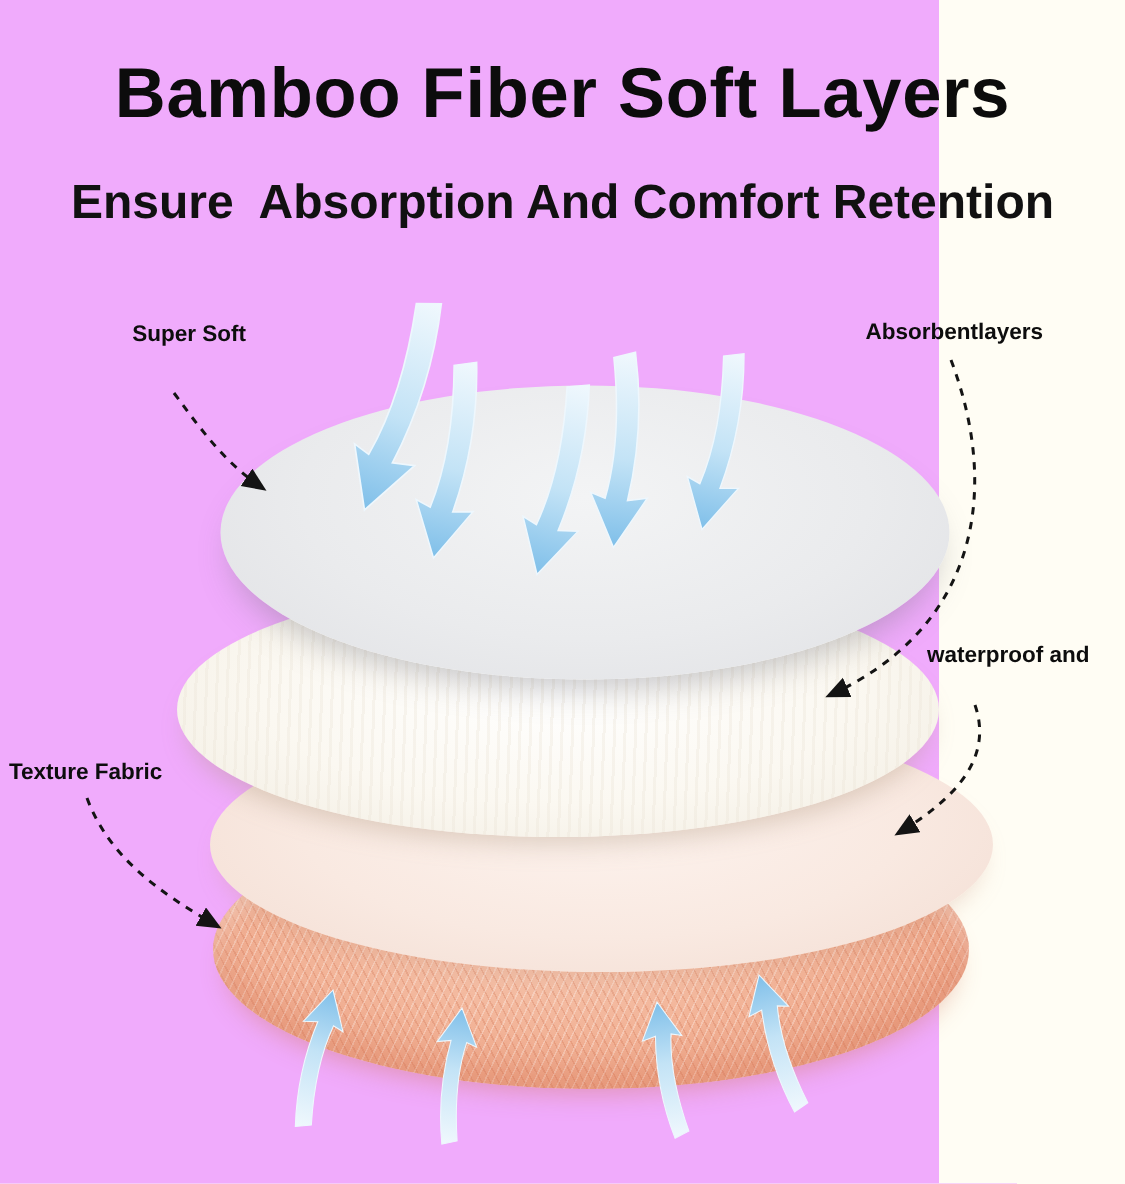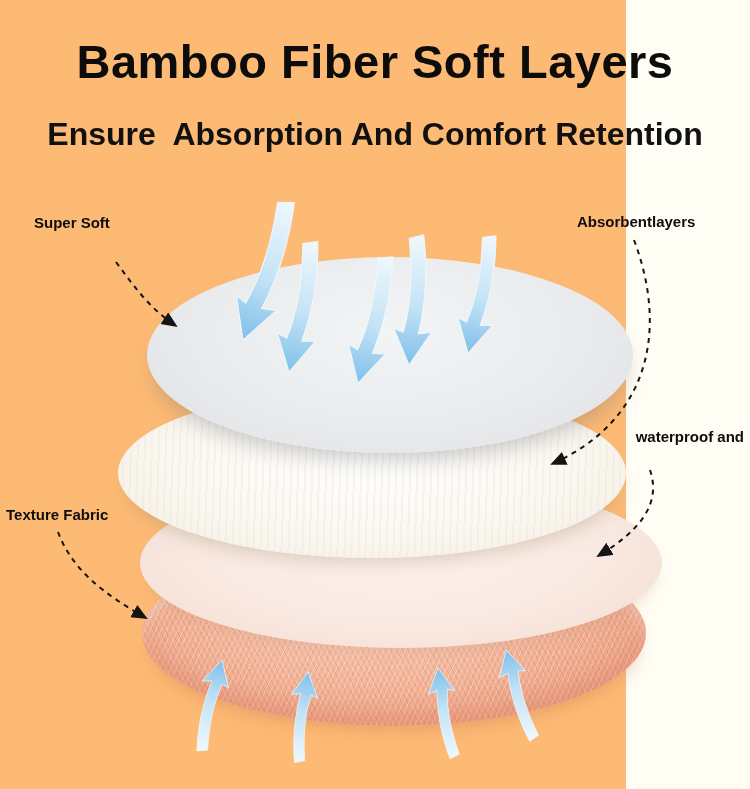--- a/index.html
+++ b/index.html
@@ -1,21 +1,21 @@
 <!DOCTYPE html>
 <html><head>
 <meta charset="utf-8">
 <style>
   html,body{margin:0;padding:0;}
   body{
     width:750px;height:789px;overflow:hidden;
     background:#fffdf4;
     font-family:"Liberation Sans",sans-serif;
   }
-  .canvas{position:relative;width:626px;height:789px;background:#fdba74;}
+  .canvas{position:relative;width:626px;height:789px;background:#f0abfc;}
 
   .title{
     position:absolute;top:34px;left:0;width:750px;margin:0;
     text-align:center;font-size:47px;font-weight:800;color:#0c0c0c;
     letter-spacing:.5px;
   }
   .subtitle{
     position:absolute;top:116px;left:0;width:750px;margin:0;
     text-align:center;font-size:32px;font-weight:700;color:#111;
     white-space:pre-wrap;
@@ -47,23 +47,23 @@
       radial-gradient(ellipse at 46% 38%, #f8cfba 0%, #f2b397 48%, #e79374 100%);
     box-shadow:
       inset 0 -12px 20px rgba(214,120,88,0.35),
       inset 0 8px 14px rgba(255,255,255,0.4),
       0 12px 18px -10px rgba(205,115,85,0.45);
   }
 
   .overlay{position:absolute;left:0;top:0;z-index:8;pointer-events:none;}
 
   .lbl{position:absolute;z-index:9;color:#0d0d0d;font-weight:700;font-size:15px;line-height:21px;}
-  .lbl-super-soft{left:34px;top:212px;width:130px;text-align:left;}
+  .lbl-super-soft{left:34px;top:212px;width:130px;text-align:right;}
   .lbl-absorbent{left:577px;top:211px;}
-  .lbl-waterproof{left:618px;top:427px;width:126px;text-align:right;line-height:20px;}
+  .lbl-waterproof{left:618px;top:427px;width:126px;text-align:left;line-height:20px;}
   .lbl-texture{left:6px;top:504px;}
 </style>
 </head>
 <body>
 
 <div class="canvas">
 
   <h1 class="title">Bamboo Fiber Soft Layers</h1>
   <h2 class="subtitle">Ensure  Absorption And Comfort Retention</h2>
 

